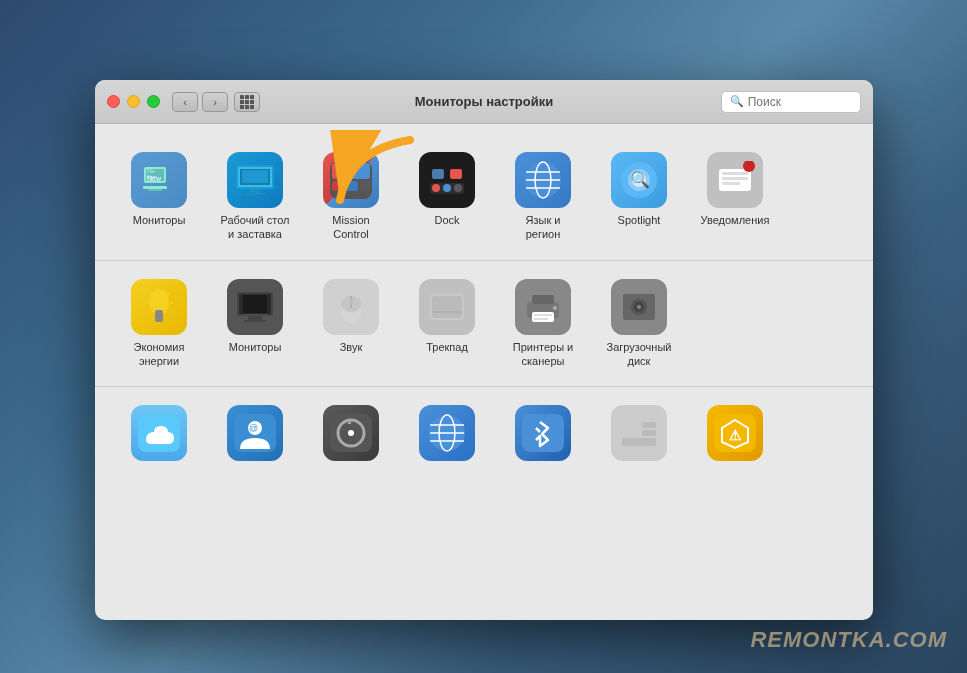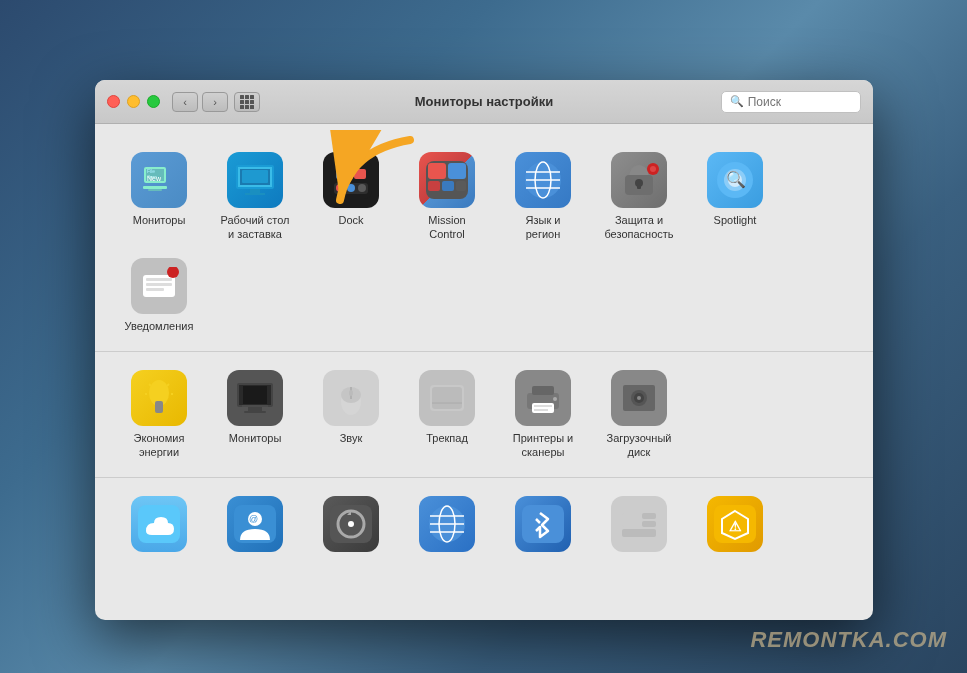--- a/index.html
+++ b/index.html
@@ -362,70 +362,57 @@
               <rect x="4" y="6" width="34" height="20" fill="#3abce8"></rect>
               <rect x="16" y="28" width="10" height="4" fill="#1a8fc0"></rect>
               <rect x="11" y="32" width="20" height="2" fill="#1a8fc0"></rect>
               <rect x="6" y="8" width="30" height="16" fill="#1a7ab0"></rect>
               <rect x="8" y="9" width="26" height="13" fill="#1e99d0" rx="1"></rect>
             </svg>
           </div>
           <span class="icon-label">Рабочий стол<br>и заставка</span>
         </div>
         <div class="icon-item">
+          <div class="icon-img icon-mission">
+            <svg width="42" height="38" viewBox="0 0 42 38">
+              <rect x="0" y="0" width="42" height="38" rx="8" fill="#555"></rect>
+              <rect x="2" y="2" width="18" height="16" rx="3" fill="#e8554e"></rect>
+              <rect x="22" y="2" width="18" height="16" rx="3" fill="#4a90d9"></rect>
+              <rect x="2" y="20" width="12" height="10" rx="2" fill="#c84040"></rect>
+              <rect x="16" y="20" width="12" height="10" rx="2" fill="#3a7abf"></rect>
+              <rect x="30" y="20" width="10" height="10" rx="2" fill="#5a5a5a"></rect>
+            </svg>
+          </div>
+          <span class="icon-label">Mission<br>Control</span>
+        </div>
+        <div class="icon-item">
           <div class="icon-img icon-dock">
             <svg width="42" height="38" viewBox="0 0 42 38">
               <rect x="0" y="0" width="42" height="38" fill="#1c1c1c" rx="8"></rect>
               <rect x="4" y="22" width="34" height="11" rx="3" fill="#333" opacity="0.8"></rect>
               <circle cx="10" cy="27" r="4" fill="#e8554e"></circle>
               <circle cx="21" cy="27" r="4" fill="#4a90d9"></circle>
               <circle cx="32" cy="27" r="4" fill="#5a5a5a"></circle>
               <rect x="6" y="8" width="12" height="10" rx="2" fill="#4a7ab0"></rect>
               <rect x="24" y="8" width="12" height="10" rx="2" fill="#e8554e"></rect>
             </svg>
           </div>
           <span class="icon-label">Dock</span>
         </div>
         <div class="icon-item">
-          <div class="icon-img icon-mission">
-            <svg width="42" height="38" viewBox="0 0 42 38">
-              <rect x="0" y="0" width="42" height="38" rx="8" fill="#555"></rect>
-              <rect x="2" y="2" width="18" height="16" rx="3" fill="#e8554e"></rect>
-              <rect x="22" y="2" width="18" height="16" rx="3" fill="#4a90d9"></rect>
-              <rect x="2" y="20" width="12" height="10" rx="2" fill="#c84040"></rect>
-              <rect x="16" y="20" width="12" height="10" rx="2" fill="#3a7abf"></rect>
-              <rect x="30" y="20" width="10" height="10" rx="2" fill="#5a5a5a"></rect>
-            </svg>
-          </div>
-          <span class="icon-label">Mission<br>Control</span>
-        </div>
-        <div class="icon-item">
           <div class="icon-img icon-language">
             <svg width="42" height="38" viewBox="0 0 42 38">
               <circle cx="21" cy="19" r="18" fill="#4a90d9"></circle>
               <ellipse cx="21" cy="19" rx="8" ry="18" fill="none" stroke="white" stroke-width="1.5"></ellipse>
               <line x1="4" y1="11" x2="38" y2="11" stroke="white" stroke-width="1.5"></line>
               <line x1="4" y1="19" x2="38" y2="19" stroke="white" stroke-width="1.5"></line>
               <line x1="4" y1="27" x2="38" y2="27" stroke="white" stroke-width="1.5"></line>
             </svg>
           </div>
           <span class="icon-label">Язык и<br>регион</span>
-        </div>
-        <div class="icon-item">
-          <div class="icon-img icon-security">
-            <svg width="42" height="38" viewBox="0 0 42 38">
-              <ellipse cx="21" cy="16" rx="10" ry="12" fill="#888"></ellipse>
-              <rect x="7" y="14" width="28" height="20" rx="4" fill="#6e6e6e"></rect>
-              <circle cx="21" cy="22" r="4" fill="#444"></circle>
-              <rect x="19" y="22" width="4" height="6" rx="1" fill="#444"></rect>
-              <circle cx="35" cy="8" r="6" fill="#cc2222"></circle>
-              <circle cx="35" cy="8" r="3" fill="#dd4444"></circle>
-            </svg>
-          </div>
-          <span class="icon-label">Защита и<br>безопасность</span>
         </div>
         <div class="icon-item">
           <div class="icon-img icon-spotlight">
             <svg width="42" height="38" viewBox="0 0 42 38">
               <circle cx="21" cy="19" r="18" fill="#5bb8f5"></circle>
               <circle cx="21" cy="19" r="11" fill="white" opacity="0.3"></circle>
               <circle cx="21" cy="19" r="7" fill="white" opacity="0.6"></circle>
               <text x="12" y="24" font-size="16" fill="white" font-weight="bold">🔍</text>
             </svg>
           </div>

